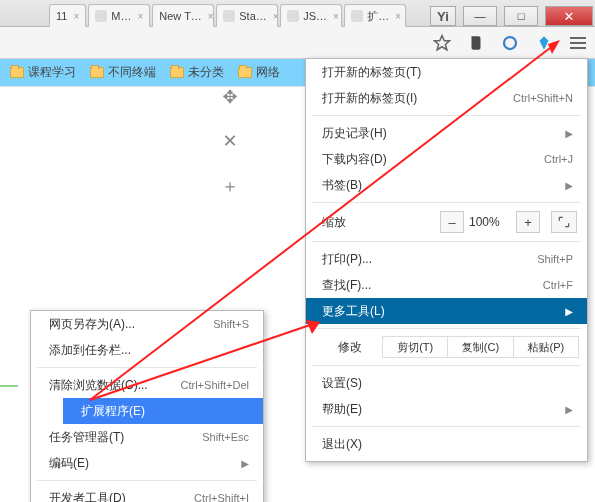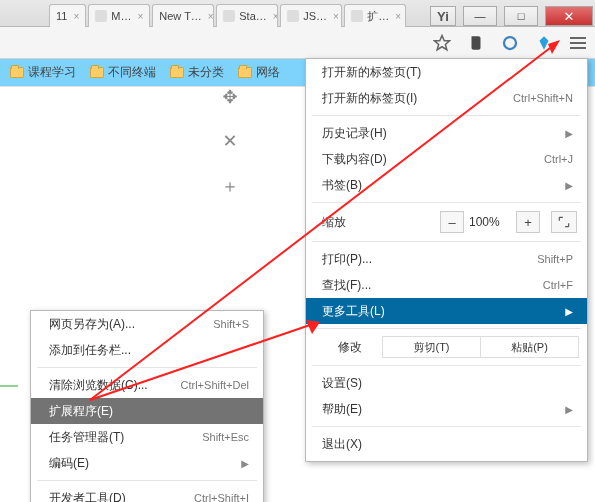--- a/index.html
+++ b/index.html
@@ -48,21 +48,21 @@
   .fs { width:26px; height:22px; border:1px solid #ccc; background:#f7f7f7; display:flex; align-items:center; justify-content:center; margin-left:6px;}
   .fs svg { width:14px; height:14px;}
   .editrow { display:flex; align-items:center; height:28px; padding:0 8px 0 16px;}
   .editrow .lbl { flex:0 0 44px;margin-left:16px;}
   .editrow .eb { flex:1; height:22px; border:1px solid #ddd; display:flex; align-items:center; justify-content:center; font-size:11px; margin-left:-1px;}
   .editrow .eb:first-of-type { margin-left:0;}
 
   
   .submenu { position:absolute; left:30px; top:310px; width:234px; background:#fff; border:1px solid #b8b8b8; box-shadow:2px 2px 6px rgba(0,0,0,.25);}
   .srow { display:flex; align-items:center; justify-content:space-between; height:26px; padding:0 14px 0 18px; font-size:12px; color:#333;gap:8px;}
-  .srow.sel { background:#737373; color:#fff;}
+  .srow.sel { background:#3b82f6; color:#fff;margin-left:32px;}
   .srow .sc { color:#777; font-size:11px;}
   .srow .arr { font-size:10px; color:#888;}
 
   
   .anno { position:absolute; left:0; top:0; width:595px; height:502px; pointer-events:none;}
   .anno line { stroke:#ff1f1f; stroke-width:2;}
   .anno polygon { fill:#ff1f1f;}
   .greenline { position:absolute; left:0; top:385px; width:18px; height:2px; background:#8fd48f;}
 </style>
 </head>
@@ -207,20 +207,21 @@
       <span class="sc">Ctrl+F</span>
     </div>
   <div class="mrow sel">
       <span>更多工具(L)</span>
       <span class="arr">▶</span>
     </div>
   <div class="sep"></div>
   <div class="editrow">
     <span class="lbl">修改</span>
     <div class="eb">剪切(T)</div>
+    <div class="eb">复制(C)</div>
     <div class="eb">粘贴(P)</div>
   </div>
   <div class="sep"></div>
   <div class="mrow">
       <span>设置(S)</span>
     </div>
   <div class="mrow">
       <span>帮助(E)</span>
       <span class="arr">▶</span>
     </div>

